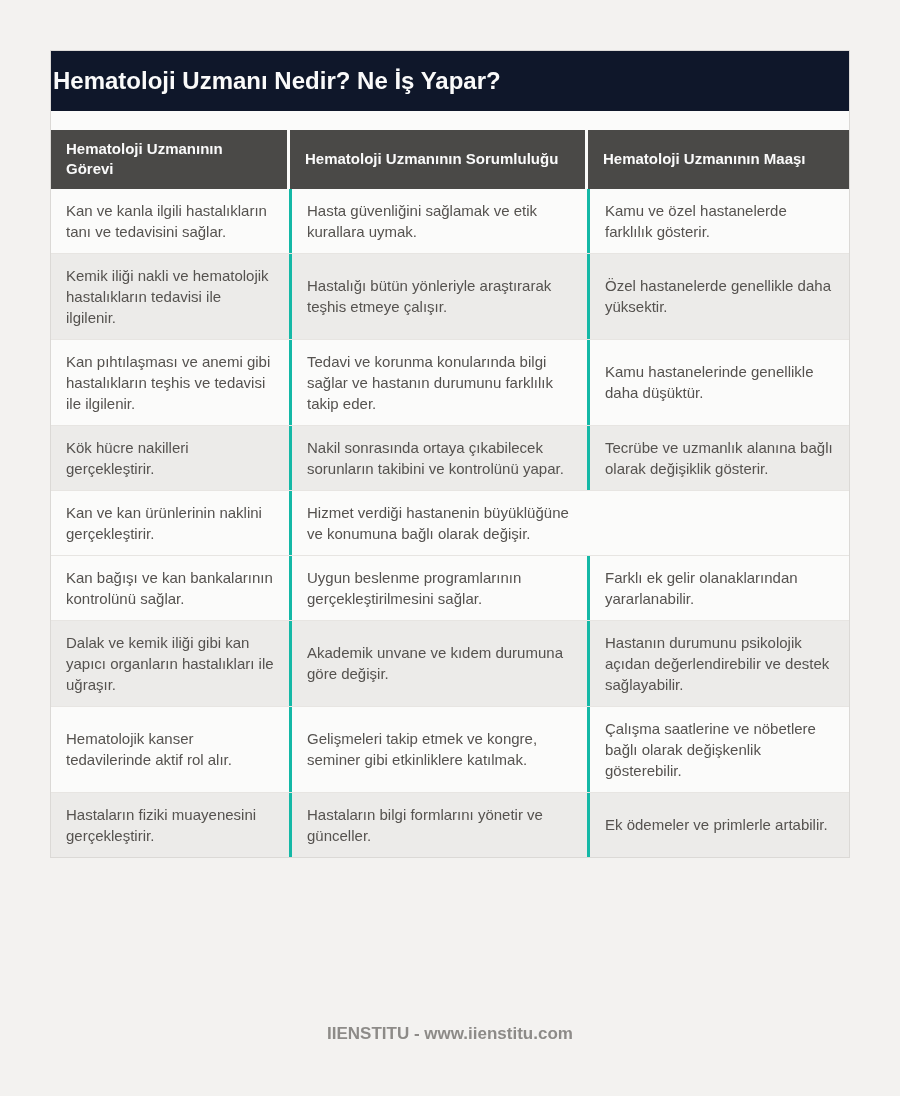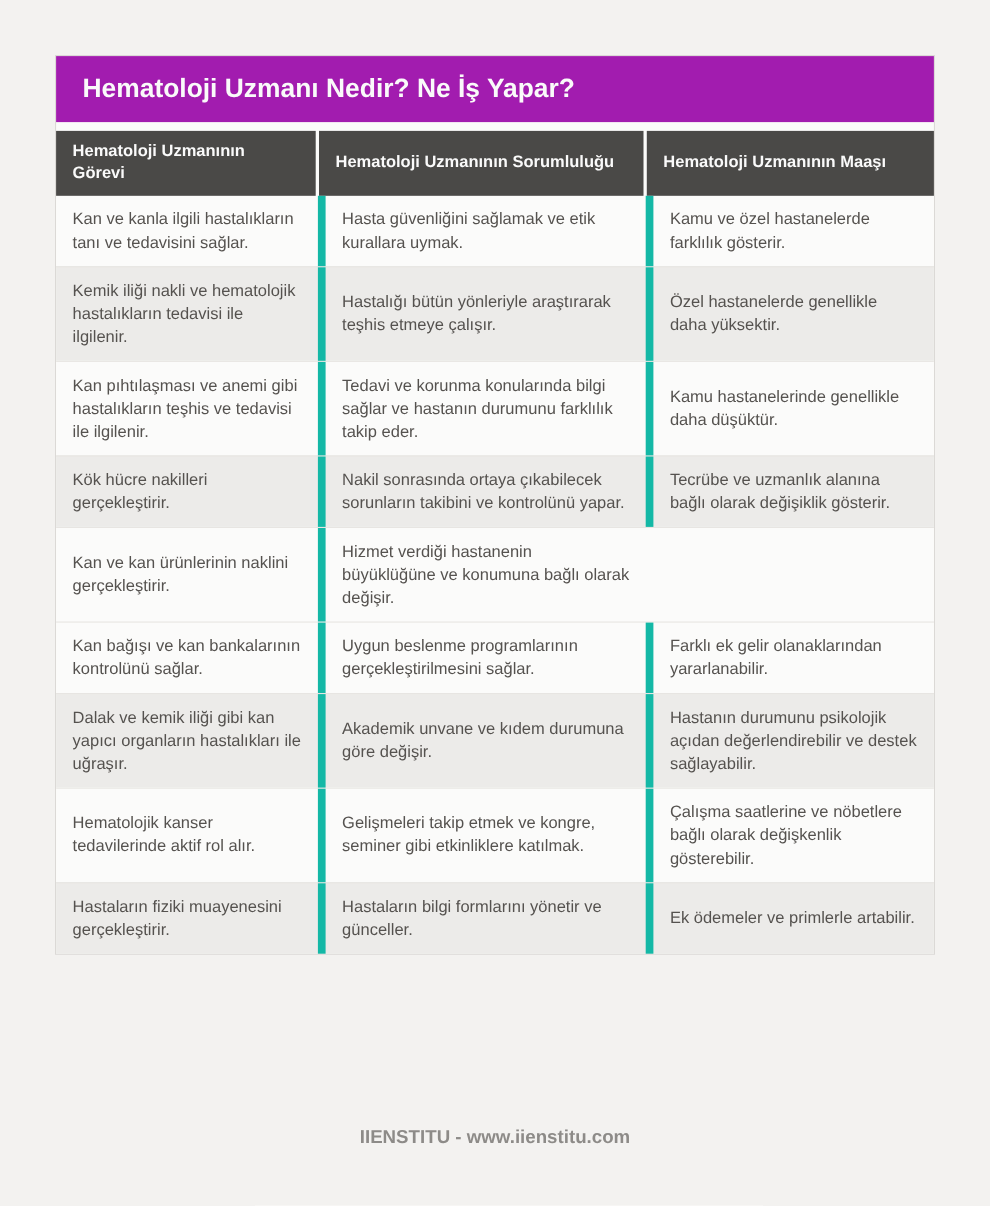--- a/index.html
+++ b/index.html
@@ -17,35 +17,35 @@
   .card {
     position: absolute;
     left: 50px;
     top: 50px;
     width: 800px;
     box-sizing: border-box;
     background: #fbfbfa;
     border: 1px solid #dbd9d6;
   }
   .title-bar {
-    background: #a21caf;
+    background: #0f172a;
     color: #fafafa;
     font-size: 24px;
     font-weight: bold;
     height: 60px;
     line-height: 60px;
-    padding: 0 24px;
+    padding: 0 2px;
     white-space: nowrap;
     overflow: hidden;
   }
   .header-row {
     display: grid;
     grid-template-columns: 236px 295px 261px;
     column-gap: 3px;
-    margin-top: 8px;
+    margin-top: 19px;
   }
   .header-cell {
     background: #4a4947;
     color: #fafafa;
     font-size: 15px;
     font-weight: bold;
     line-height: 1.35;
     padding: 9px 15px;
     box-sizing: border-box;
     min-height: 58px;
@@ -66,21 +66,21 @@
   .t-cell {
     box-sizing: border-box;
     padding: 11px 15px;
     font-size: 15px;
     line-height: 1.4;
     color: #55524f;
     display: flex;
     align-items: center;
   }
   .t-cell + .t-cell {
-    border-left: 7px solid #14b8a6;
+    border-left: 3px solid #14b8a6;
   }
   .footer {
     position: absolute;
     left: 0;
     top: 1024px;
     width: 100%;
     text-align: center;
     font-size: 17px;
     color: #8d8b88;
     font-weight: bold;

